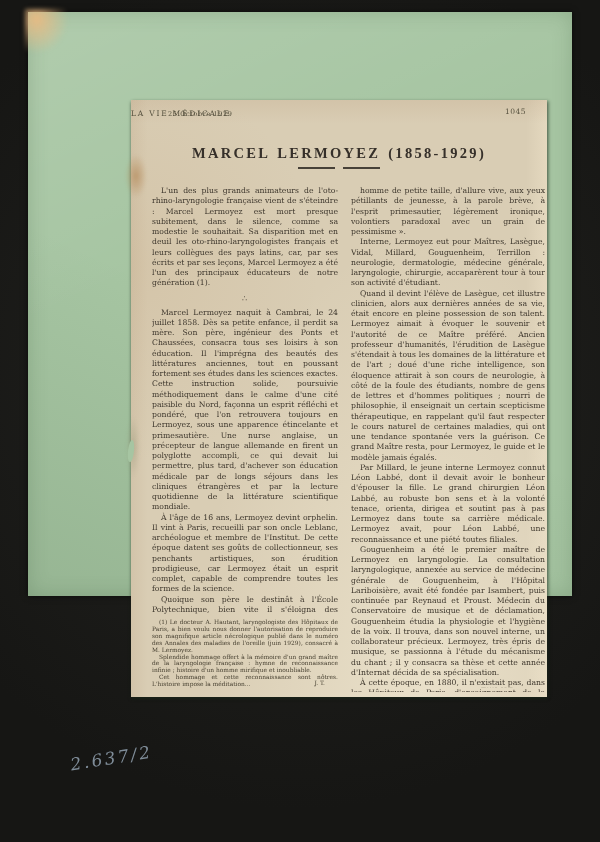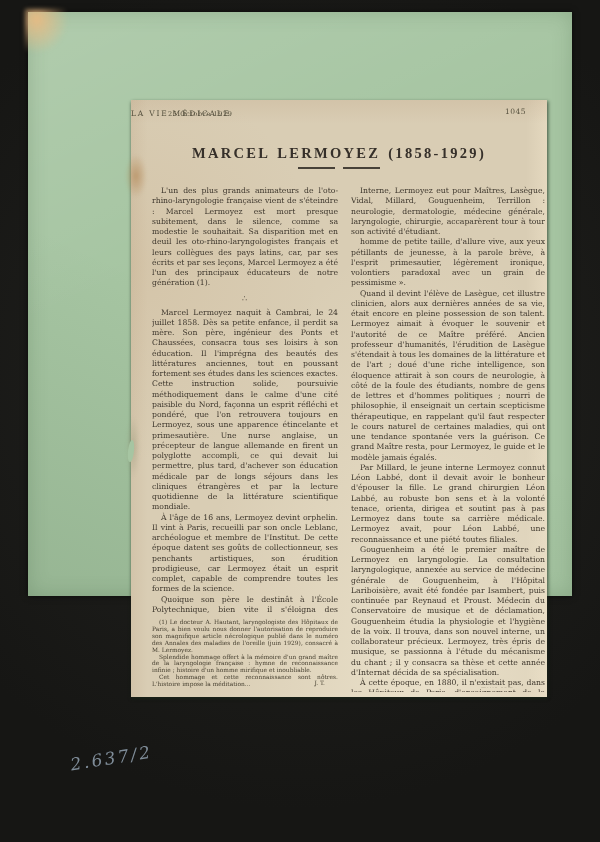--- a/index.html
+++ b/index.html
@@ -113,22 +113,22 @@
     </div>
 
     <div class="footnote">
       <p>(1) Le docteur A. Hautant, laryngologiste des Hôpitaux de Paris, a bien voulu nous donner l'autorisation de reproduire son magnifique article nécrologique publié dans le numéro des Annales des maladies de l'oreille (juin 1929), consacré à M. Lermoyez.</p>
       <p>Splendide hommage offert à la mémoire d'un grand maître de la laryngologie française : hymne de reconnaissance infinie ; histoire d'un homme mirifique et inoubliable.</p>
       <p>Cet hommage et cette reconnaissance sont nôtres. L'histoire impose la méditation...</p>
       <span class="fn-sig">J. T.</span>
     </div>
 
     <div class="col col-right">
+      <p>homme de petite taille, d'allure vive, aux yeux pétillants de jeunesse, à la parole brève, à l'esprit primesautier, légèrement ironique, volontiers paradoxal avec un grain de pessimisme ».</p>
       <p>Interne, Lermoyez eut pour Maîtres, Lasègue, Vidal, Millard, Gouguenheim, Terrillon : neurologie, dermatologie, médecine générale, laryngologie, chirurgie, accaparèrent tour à tour son activité d'étudiant.</p>
-      <p>homme de petite taille, d'allure vive, aux yeux pétillants de jeunesse, à la parole brève, à l'esprit primesautier, légèrement ironique, volontiers paradoxal avec un grain de pessimisme ».</p>
       <p>Quand il devint l'élève de Lasègue, cet illustre clinicien, alors aux dernières années de sa vie, était encore en pleine possession de son talent. Lermoyez aimait à évoquer le souvenir et l'autorité de ce Maître préféré. Ancien professeur d'humanités, l'érudition de Lasègue s'étendait à tous les domaines de la littérature et de l'art ; doué d'une riche intelligence, son éloquence attirait à son cours de neurologie, à côté de la foule des étudiants, nombre de gens de lettres et d'hommes politiques ; nourri de philosophie, il enseignait un certain scepticisme thérapeutique, en rappelant qu'il faut respecter le cours naturel de certaines maladies, qui ont une tendance spontanée vers la guérison. Ce grand Maître resta, pour Lermoyez, le guide et le modèle jamais égalés.</p>
       <p>Par Millard, le jeune interne Lermoyez connut Léon Labbé, dont il devait avoir le bonheur d'épouser la fille. Le grand chirurgien Léon Labbé, au robuste bon sens et à la volonté tenace, orienta, dirigea et soutint pas à pas Lermoyez dans toute sa carrière médicale. Lermoyez avait, pour Léon Labbé, une reconnaissance et une piété toutes filiales.</p>
       <p>Gouguenheim a été le premier maître de Lermoyez en laryngologie. La consultation laryngologique, annexée au service de médecine générale de Gouguenheim, à l'Hôpital Lariboisière, avait été fondée par Isambert, puis continuée par Reynaud et Proust. Médecin du Conservatoire de musique et de déclamation, Gouguenheim étudia la physiologie et l'hygiène de la voix. Il trouva, dans son nouvel interne, un collaborateur précieux. Lermoyez, très épris de musique, se passionna à l'étude du mécanisme du chant ; il y consacra sa thèse et cette année d'Internat décida de sa spécialisation.</p>
       <p>À cette époque, en 1880, il n'existait pas, dans les Hôpitaux de Paris, d'enseignement de la laryngologie. La consultation de Lariboisière concentrait tout l'intérêt porté par l'Assistance Publique aux affections de la gorge ; il semblait que ces connaissances spéciales devaient rester l'apanage de quelques cliniques privées.</p>
 
     </div>
 
     <div class="print-marker">—···– ––—</div>
   </div>
 

